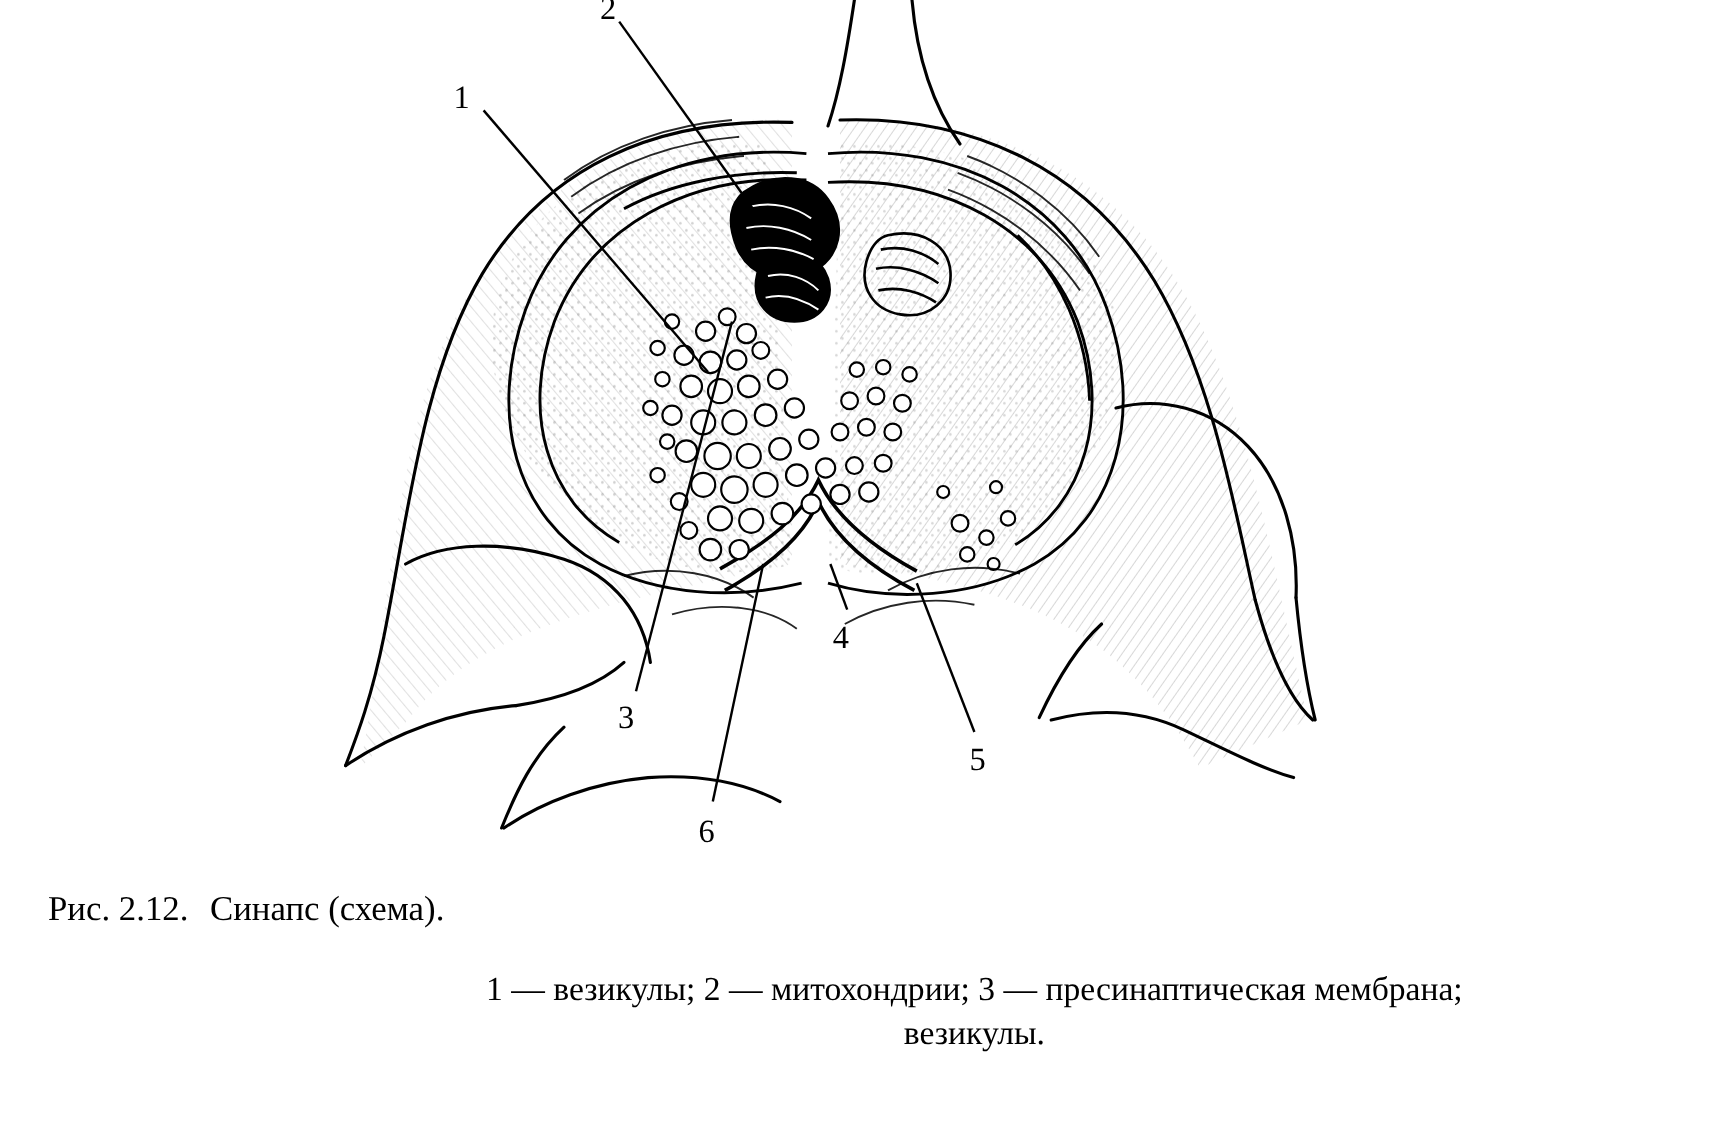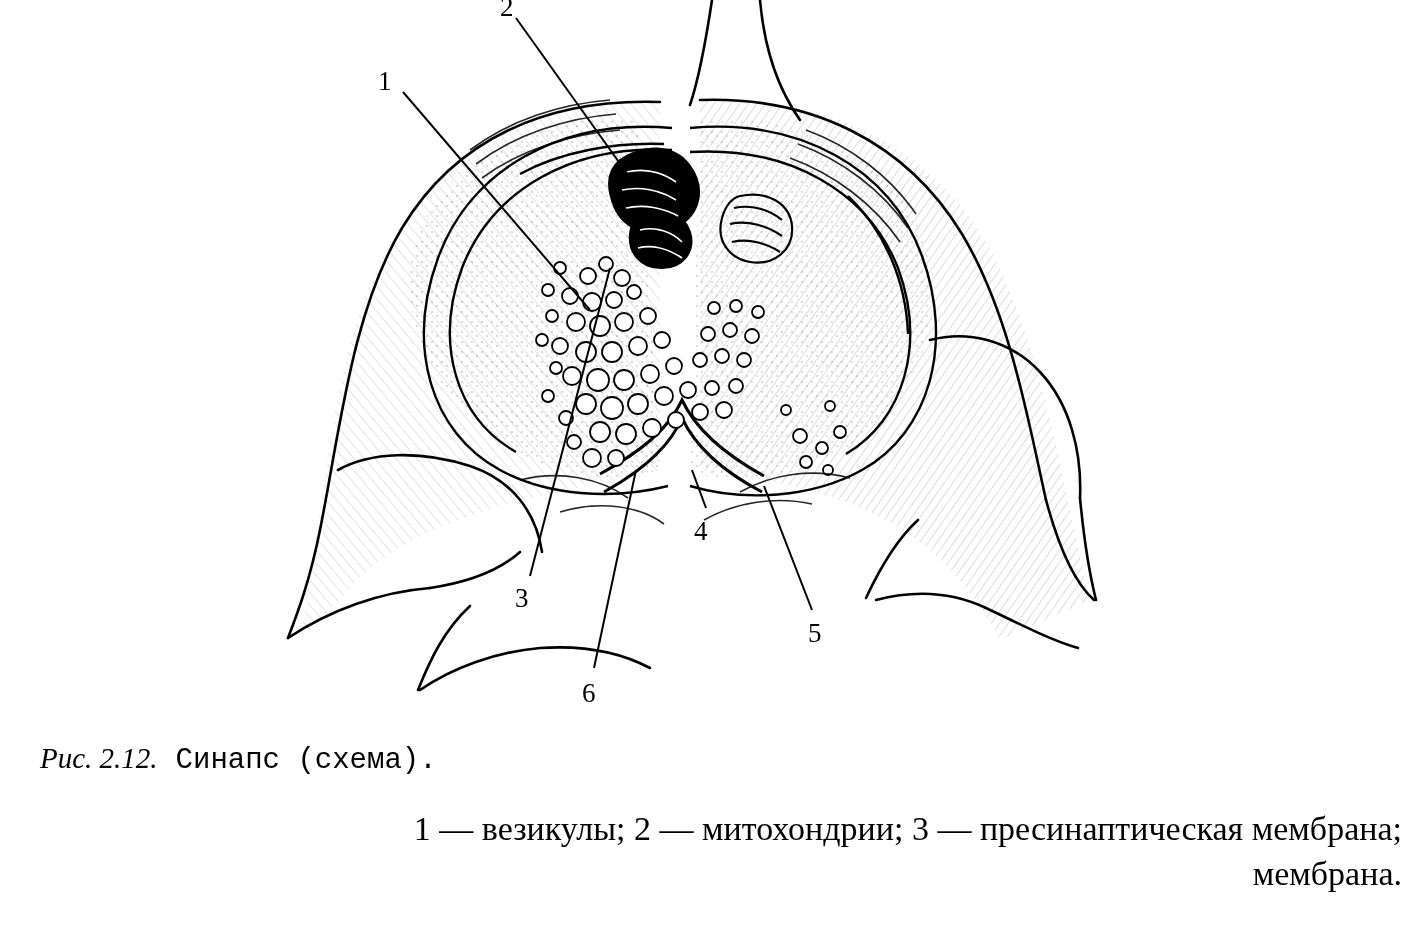--- a/index.html
+++ b/index.html
@@ -36,34 +36,32 @@
     position: absolute;
     left: 40px;
     top: 742px;
     width: 1360px;
   }
   #caption-line {
     font-size: 29px;
     white-space: nowrap;
   }
   .cap-ital {
-    font-style: italic;
   }
   .cap-title {
     margin-left: 18px;
-    font-family: Liberation Mono, monospace;
   }
   #legend-block {
     position: absolute;
     left: 222px;
     top: 806px;
     width: 1180px;
-    font-size: 34px;
+    font-size: 28px;
     line-height: 1.33;
-    text-align: right;
+    text-align: center;
   }
   .legend-line {
     white-space: nowrap;
   }
 </style>
 </head>
 <body>
 
 <div id="figure-area">
   <svg width="1426" height="720" viewBox="0 0 1426 720" xmlns="http://www.w3.org/2000/svg">
@@ -265,14 +263,14 @@
 </div>
 
 <div id="caption-block">
   <div id="caption-line">
     <span class="cap-ital">Рис. 2.12.</span><span class="cap-title">Синапс (схема).</span>
   </div>
 </div>
 
 <div id="legend-block">
   <div class="legend-line">1 — везикулы; 2 — митохондрии; 3 — пресинаптическая мембрана;</div>
-  <div class="legend-line">мембрана.</div>
+  <div class="legend-line">везикулы.</div>
 </div>
 
 </body></html>

